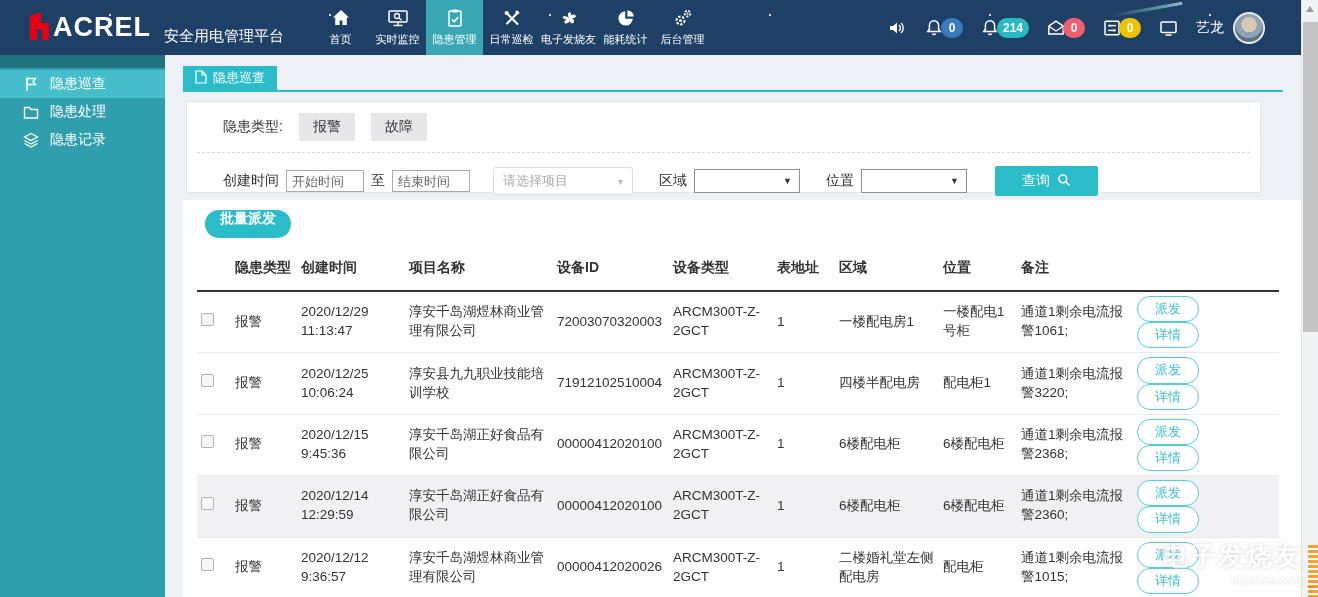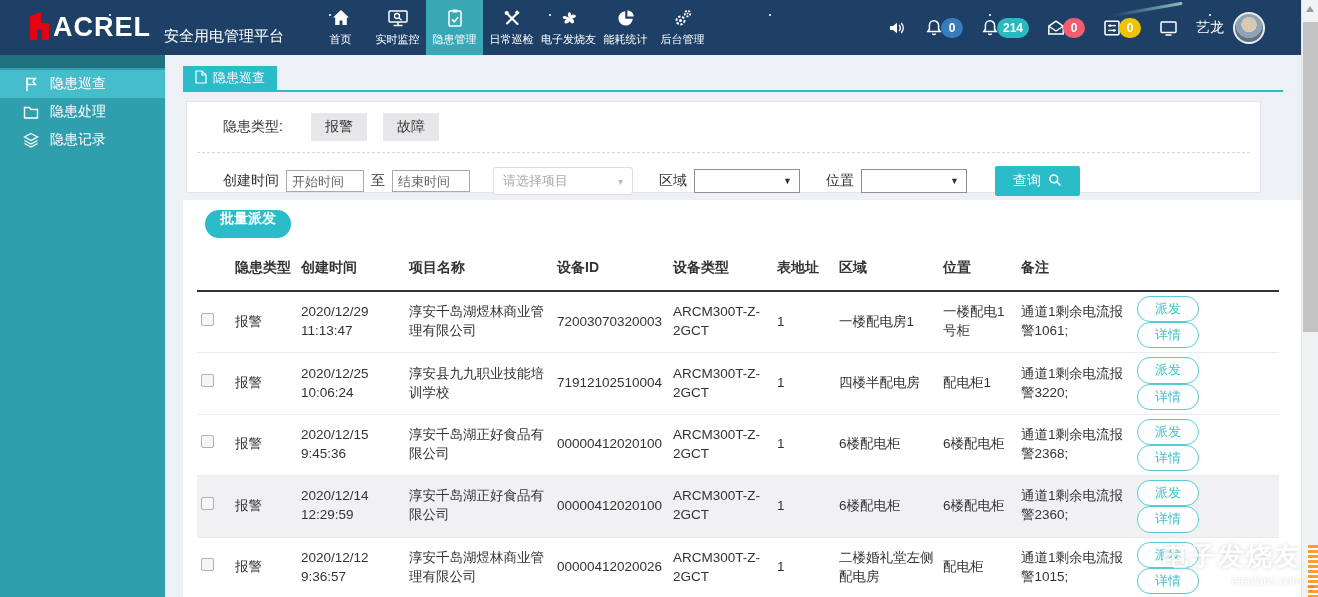--- a/index.html
+++ b/index.html
@@ -41,33 +41,33 @@
   .side-item { height:28px; display:flex; align-items:center; gap:10px; padding-left:22px; color:#fff; font-size:14px; cursor:pointer; }
   .side-item.active { background:#46bdca; }
   .side-item .icon svg { display:block; }
 
   
   .content { position:absolute; left:165px; top:55px; width:1136px; height:542px; background:#edf0f5; }
   .tab { position:absolute; left:18px; top:11px; height:24px; background:#2bbcca; color:#fff; display:flex; align-items:center; gap:6px; padding:0 12px; font-size:13px; cursor:pointer; }
   .tab-underline { position:absolute; left:18px; right:18px; top:35px; height:2px; background:#2bbcca; }
 
   .filter-panel { position:absolute; left:21px; top:46px; width:1075px; height:92px; background:#fff; border:1px solid #e2e5e9; }
-  .f-row1 { display:flex; align-items:center; padding:11px 0 0 36px; font-size:14px; color:#333;gap:12px; }
+  .f-row1 { display:flex; align-items:center; padding:11px 0 0 36px; font-size:14px; color:#333; }
   .type-btn { background:#e7e7ea; color:#333; font-size:14px; padding:5px 14px; margin-left:16px; cursor:pointer; border:none; }
   .f-divider { border-top:1px dashed #d8d8d8; margin:11px 10px 0 10px; }
   .f-row2 { display:flex; align-items:center; margin:13px 0 0 36px; font-size:14px; color:#333; }
   .date-input { width:78px; height:22px; border:1px solid #a9a9a9; font-size:13px; padding:2px 5px; margin:0 7px; color:#555; font-family:inherit; }
   .date-input::placeholder { color:#666; }
   .project-select { width:140px; height:28px; border:1px solid #ddd; border-radius:3px; color:#aaa; font-size:13px;
     display:flex; align-items:center; justify-content:space-between; padding:0 9px; margin-left:16px; cursor:pointer; background:#fff; }
   .proj-caret { color:#bbb; font-size:10px; }
   .flabel { margin-left:26px; }
   .mini-select { width:106px; height:24px; border:1px solid #8f8f8f; background:#fff; display:flex; align-items:center; justify-content:flex-end; padding:0 7px; margin-left:7px; cursor:pointer; }
   .mini-caret { color:#333; font-size:9px; }
-  .search-btn { background:#2bbcca; color:#fff; height:30px; padding:0 18px; display:flex; align-items:center; gap:7px; font-size:14px; margin-left:28px; border:none; border-radius:2px; cursor:pointer; }
+  .search-btn { background:#2bbcca; color:#fff; height:30px; padding:0 27px; display:flex; align-items:center; gap:7px; font-size:14px; margin-left:28px; border:none; border-radius:2px; cursor:pointer; }
 
   .results-panel { position:absolute; left:18px; top:145px; width:1118px; height:397px; background:#fff; overflow:hidden; }
   .batch-btn { margin:10px 0 0 22px; background:#2bbcca; color:#fff; border:none; border-radius:15px; height:28px; padding:0 15px;
     display:inline-flex; align-items:center; gap:7px; font-size:14px; font-weight:bold; cursor:pointer;flex-direction:column; }
   .batch-check { font-size:13px; }
 
   table.grid { margin:8px 0 0 14px; border-collapse:collapse; table-layout:fixed; width:1082px; font-size:13.5px; color:#333; }
   table.grid th { text-align:left; font-weight:bold; color:#333; font-size:14px; padding:9px 4px; border-bottom:2px solid #333; }
   table.grid td { padding:4px 4px; border-bottom:1px solid #ebebeb; vertical-align:middle; line-height:1.4; word-break:break-word; }
   table.grid tr { height:45px; }

